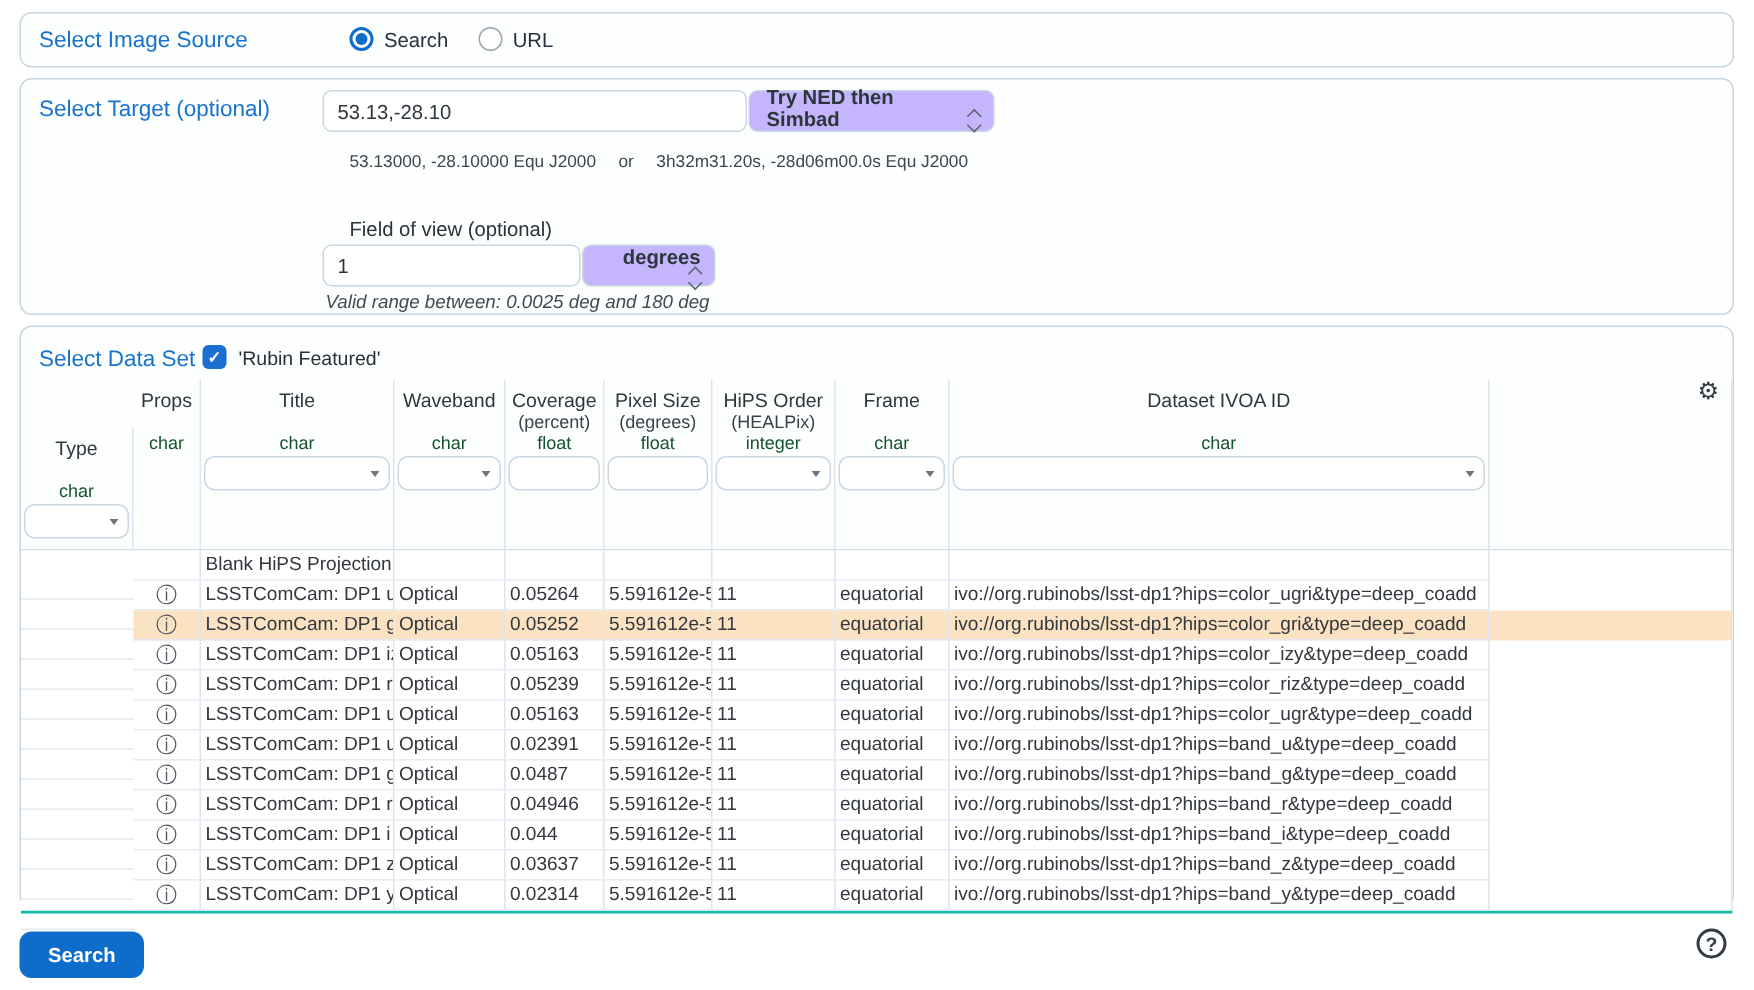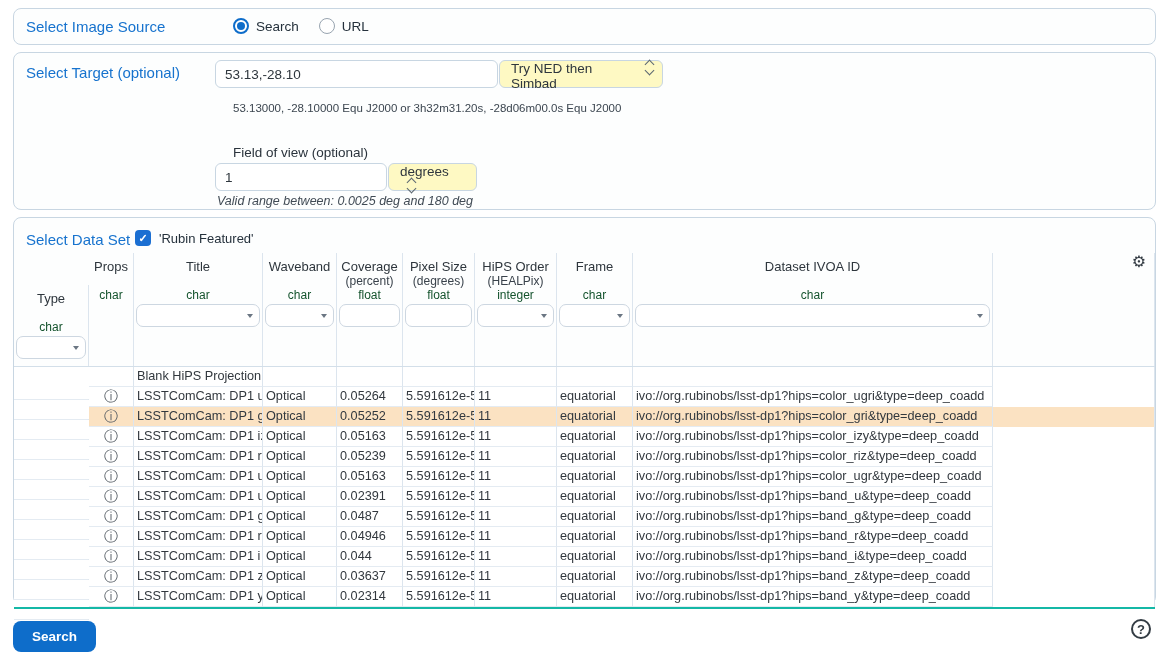--- a/index.html
+++ b/index.html
@@ -28,30 +28,30 @@
 
   
   .panel2 .sec-label{top:11px;}
   .target-row{position:absolute;left:201px;top:7px;display:flex;}
   .text-input{
     box-sizing:border-box;height:28px;border:1px solid #c8d6e2;border-radius:6px;background:#fff;
     font-family:"Liberation Sans",sans-serif;font-size:13.5px;color:#2e363d;padding:0 9px;outline:none;
   }
   .target-input{width:283px;}
   .selectbox{
-    box-sizing:border-box;height:28px;border:1px solid #c8d6e2;border-radius:6px;background:#fef9c3;
-    display:flex;align-items:flex-start;justify-content:space-between;
-    font-size:13.5px;color:#2e363d;padding:0 9px 0 11px;margin-left:1px;
+    box-sizing:border-box;height:28px;border:1px solid #c8d6e2;border-radius:6px;background:#c4b5fd;
+    display:flex;align-items:flex-end;justify-content:space-between;
+    font-size:13.5px;color:#2e363d;padding:0 9px 0 11px;margin-left:1px;font-weight:bold;
   }
   .resolver-select{width:164px;}
   .spinner{display:flex;flex-direction:column;align-items:center;margin-left:8px;}
   .chev{width:6px;height:6px;border-right:1.6px solid #5b6670;border-bottom:1.6px solid #5b6670;}
   .chev.up{transform:rotate(-135deg);margin-bottom:1px;}
   .chev.down{transform:rotate(45deg);margin-top:-2px;}
-  .coords-hint{position:absolute;left:219px;top:49px;font-size:11.5px;color:#3c4650;display:flex;gap:3px;}
+  .coords-hint{position:absolute;left:219px;top:49px;font-size:11.5px;color:#3c4650;display:flex;gap:15px;}
   .fov-label{position:absolute;left:219px;top:92px;font-size:13.5px;color:#2a333c;}
   .fov-row{position:absolute;left:201px;top:110px;display:flex;}
   .fov-input{width:172px;}
   .fov-select{width:89px;flex-direction:column;}
   .fov-hint{position:absolute;left:203px;top:141px;font-size:12.5px;color:#414b55;font-style:italic;}
 
   
   .panel3 .sec-label{top:13px;}
   .check-group{position:absolute;left:121px;top:12px;display:flex;align-items:center;gap:8px;}
   .checkbox{box-sizing:border-box;width:16px;height:16px;border-radius:4px;background:#1b6fd2;color:#fff;

